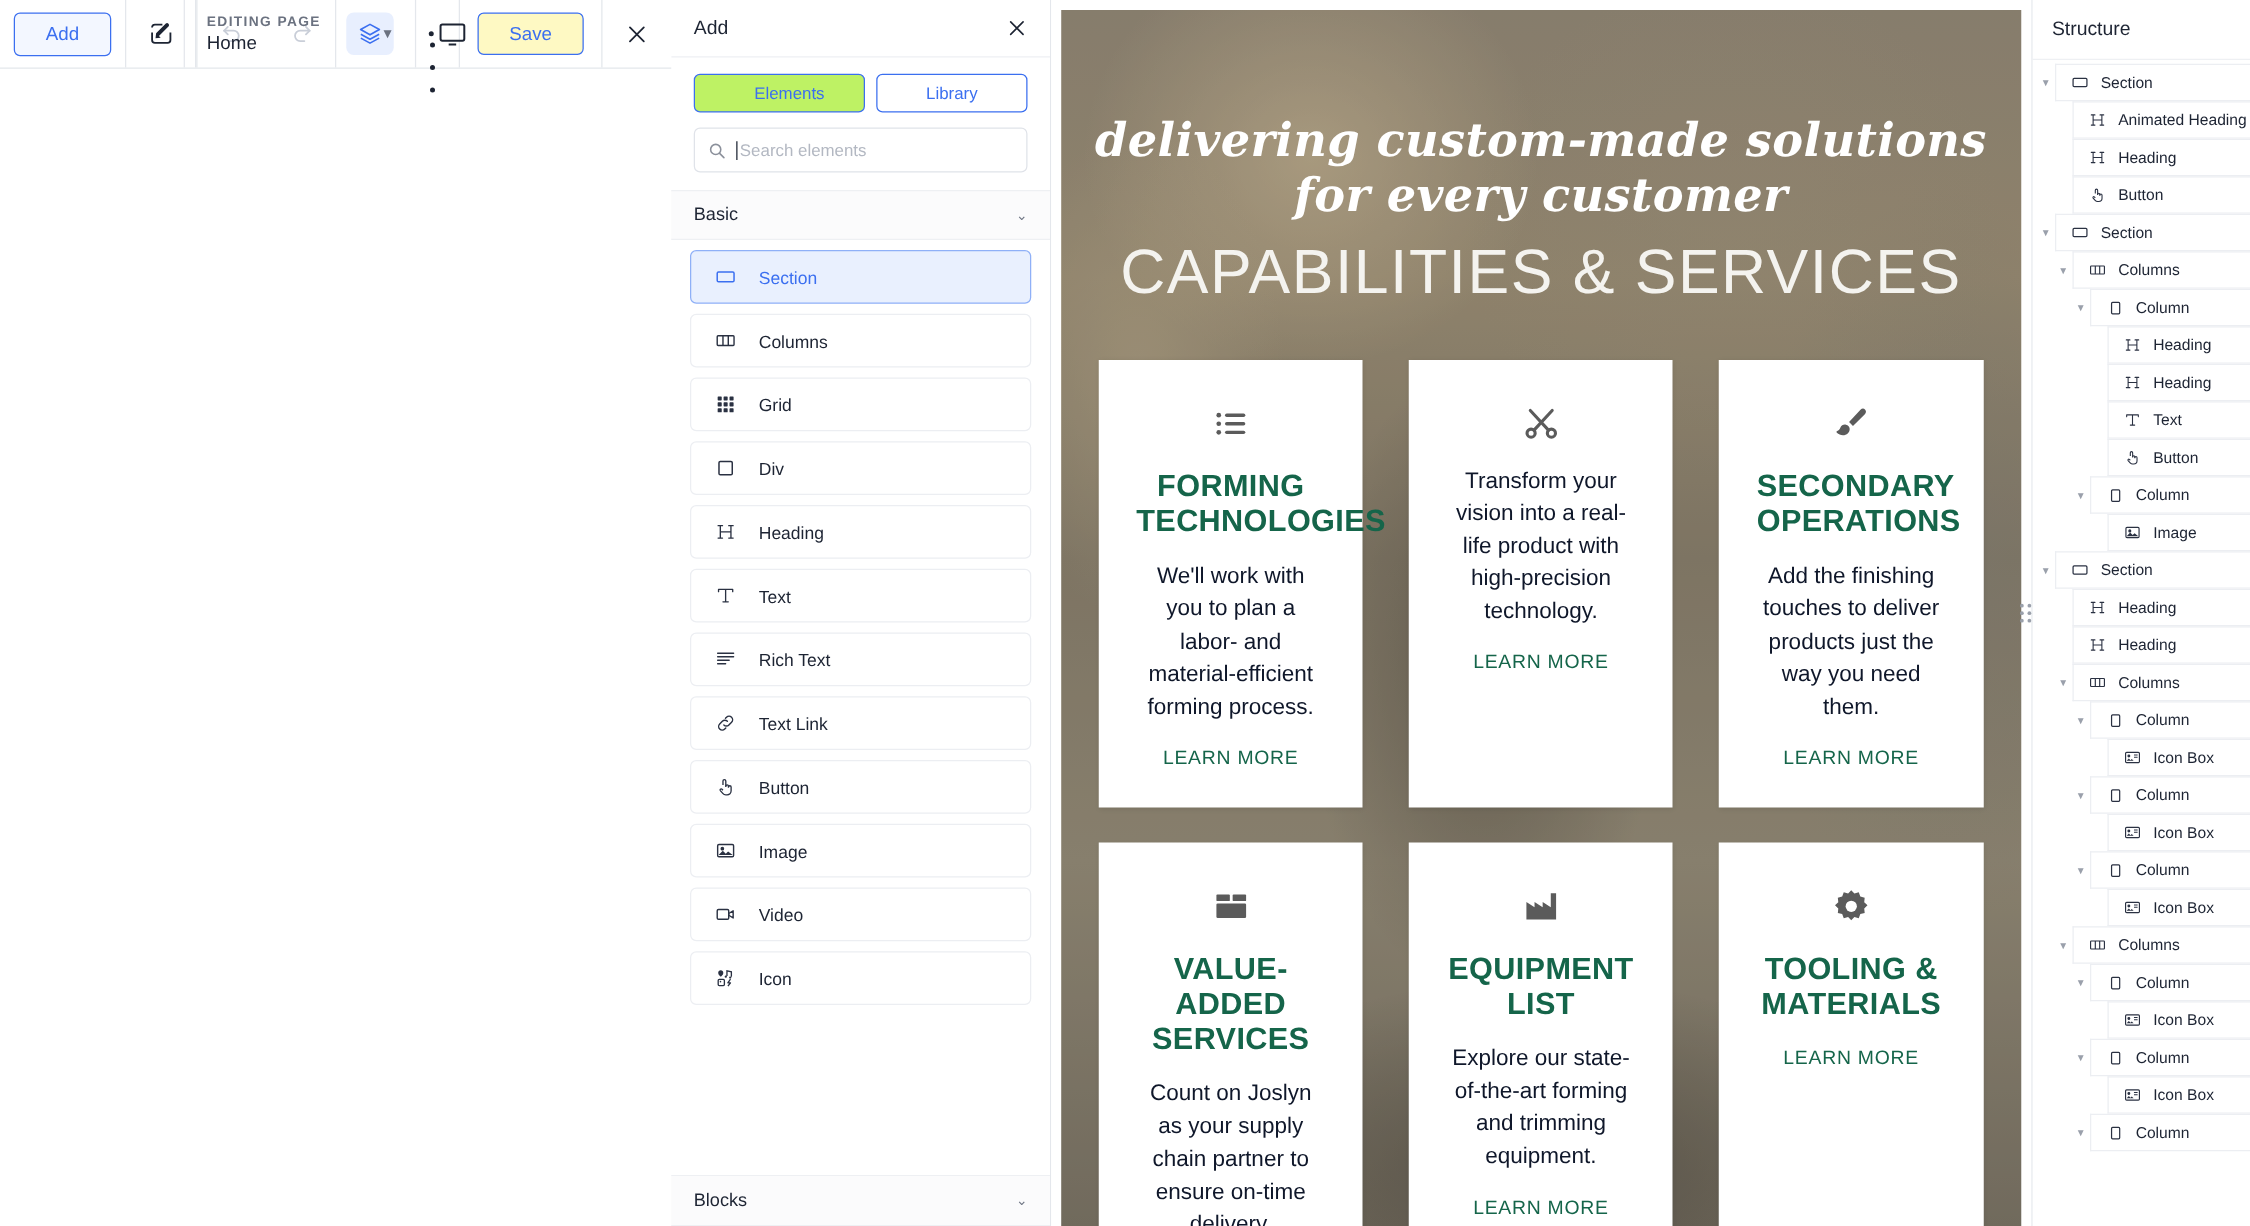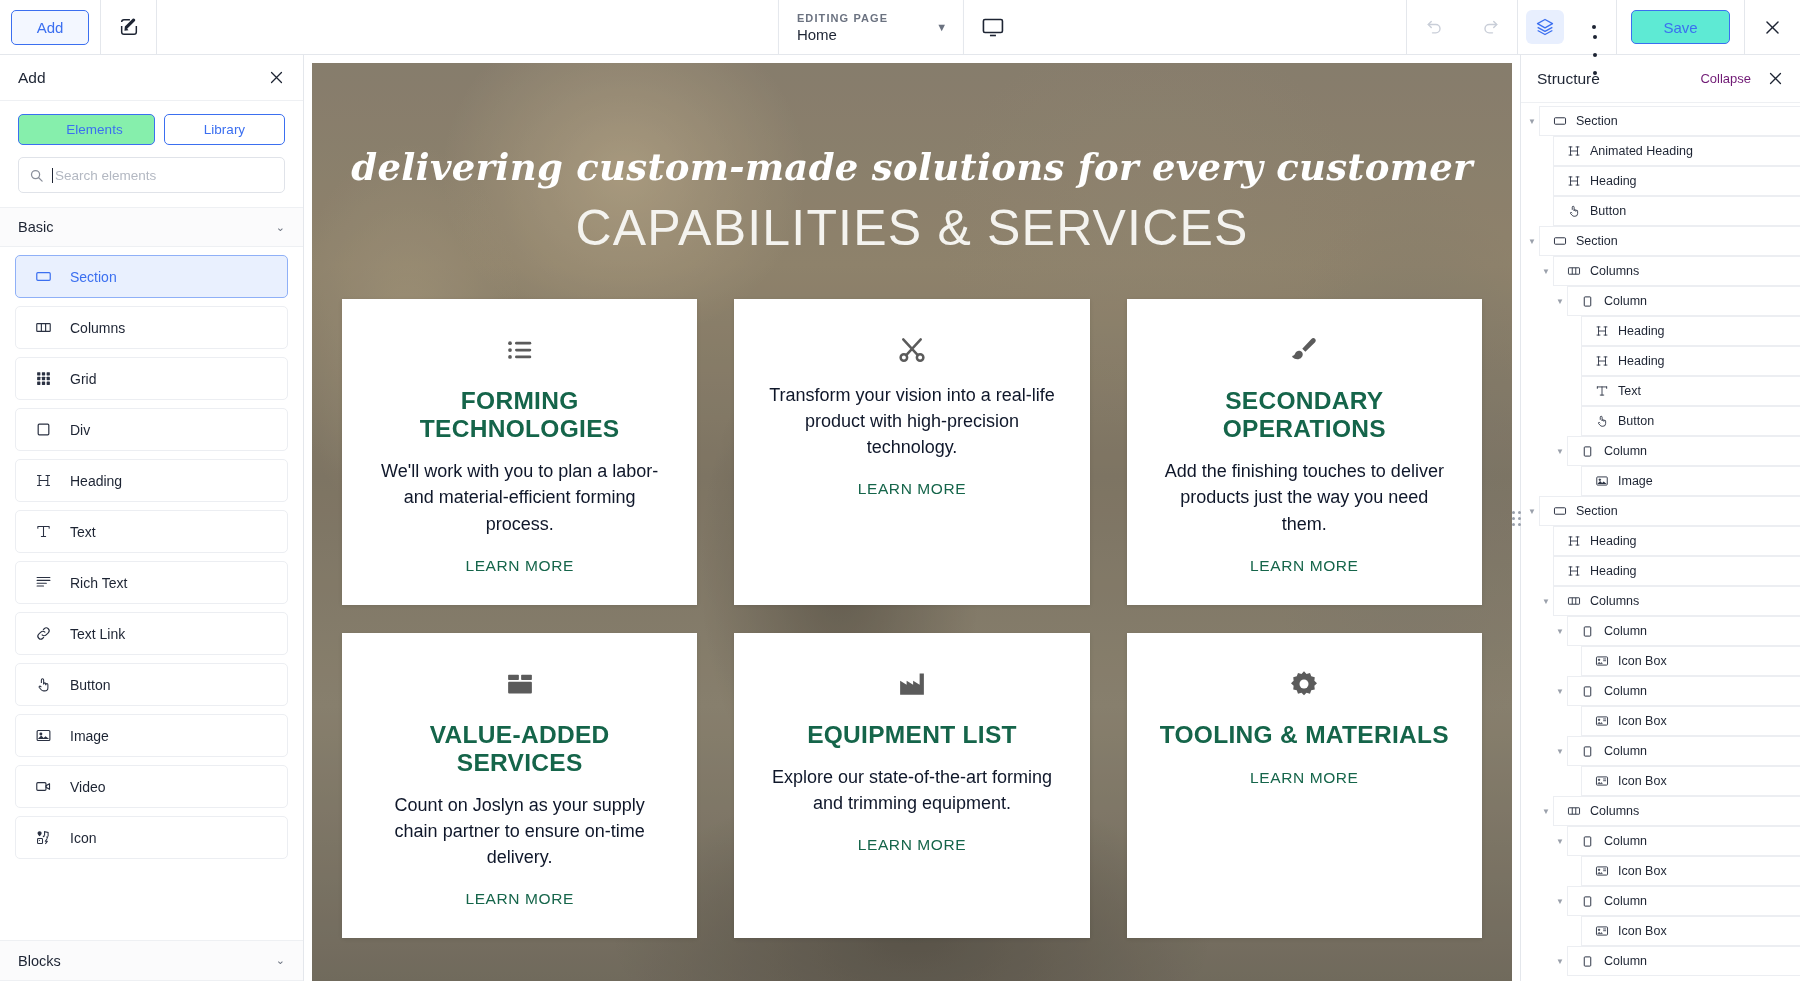--- a/index.html
+++ b/index.html
@@ -1,21 +1,21 @@
 <!DOCTYPE html>
 <html><head>
 <meta charset="utf-8">
 <style>
   * { box-sizing: border-box; margin: 0; padding: 0; }
   html, body {
     width: 1800px; height: 981px;
     font-family: "Liberation Sans", sans-serif;
     background: #ffffff; overflow: hidden;
   }
-  .app { width: 1800px; height: 981px; display: flex; flex-direction: column; }
+  .app { width: 1800px; height: 981px; display: flex; }
 
   
   .topbar {
     height: 55px; min-height: 55px; display: flex; align-items: stretch;
     background: #fff; border-bottom: 1px solid #e4e7ec; position: relative;
   }
   .tb-left { display: flex; align-items: center; }
   .add-btn {
     margin-left: 11px; width: 78px; height: 35px; border: 1px solid #3b6ff0;
     border-radius: 5px; background: #f3f7ff; color: #3b6ff0; font-size: 15px;
@@ -41,40 +41,40 @@
   .device-btn { width: 58px; display: flex; align-items: center; justify-content: center; cursor: pointer; color: #1d2433; }
   .tb-right { margin-left: auto; display: flex; align-items: stretch; }
   .ib-disabled { color: #c9ced8; }
   .layers-btn {
     width: 38px; height: 34px; margin: 10px 8px; border-radius: 6px; background: #e8effe;
     display: flex; align-items: center; justify-content: center; cursor: pointer; color: #3b6ff0;
   }
   .dots-btn { width: 44px; display: flex; align-items: center; justify-content: center; cursor: pointer; }
   .dots-btn span { width: 4px; height: 4px; border-radius: 50%; background: #1d2433; display: inline-block; margin: 0 1px; }
   .save-btn {
-    width: 99px; height: 34px; align-self: center; margin: 0 14px;
-    border: 1px solid #3b6ff0; border-radius: 5px; background: #5eead4; color: #3b6ff0;
+    width: 85px; height: 34px; align-self: center; margin: 0 14px;
+    border: 1px solid #3b6ff0; border-radius: 5px; background: #fef9c3; color: #3b6ff0;
     font-size: 15px; display: flex; align-items: center; justify-content: center; cursor: pointer;
   }
   .close-btn { width: 56px; display: flex; align-items: center; justify-content: center; cursor: pointer; border-left: 1px solid #e4e7ec; }
 
   
   .body { flex: 1; display: flex; min-height: 0; }
 
   
   .leftpanel { width: 304px; min-width: 304px; background: #fff; border-right: 1px solid #e4e7ec; display: flex; flex-direction: column; }
   .lp-head { height: 46px; display: flex; align-items: center; padding: 0 18px; border-bottom: 1px solid #eef0f3; }
   .lp-title { font-size: 15.5px; color: #1d2433; }
   .lp-close { margin-left: auto; cursor: pointer; color: #1d2433; }
   .lp-tabs { display: flex; gap: 9px; padding: 13px 18px 0 18px; }
   .lp-tab {
     flex: 1; height: 31px; border: 1px solid #3b6ff0; border-radius: 5px; background: #fff;
     color: #3b6ff0; font-size: 13.5px; display: flex; align-items: center; justify-content: center; cursor: pointer;
   }
-  .lp-tab.active { background: #86efac; padding-left: 16px; }
+  .lp-tab.active { background: #bef264; padding-left: 16px; }
   .search-wrap { padding: 12px 18px 14px 18px; }
   .search-box {
     height: 36px; border: 1px solid #e0e3e9; border-radius: 5px; display: flex; align-items: center;
     padding: 0 10px; gap: 8px; background: #fff;
   }
   .search-box input {
     border: 0; outline: 0; font-size: 13.5px; color: #c2410c; width: 100%;
     font-family: "Liberation Sans", sans-serif; background: transparent;
   }
   .search-box input::placeholder { color: #b3b8c2; }

